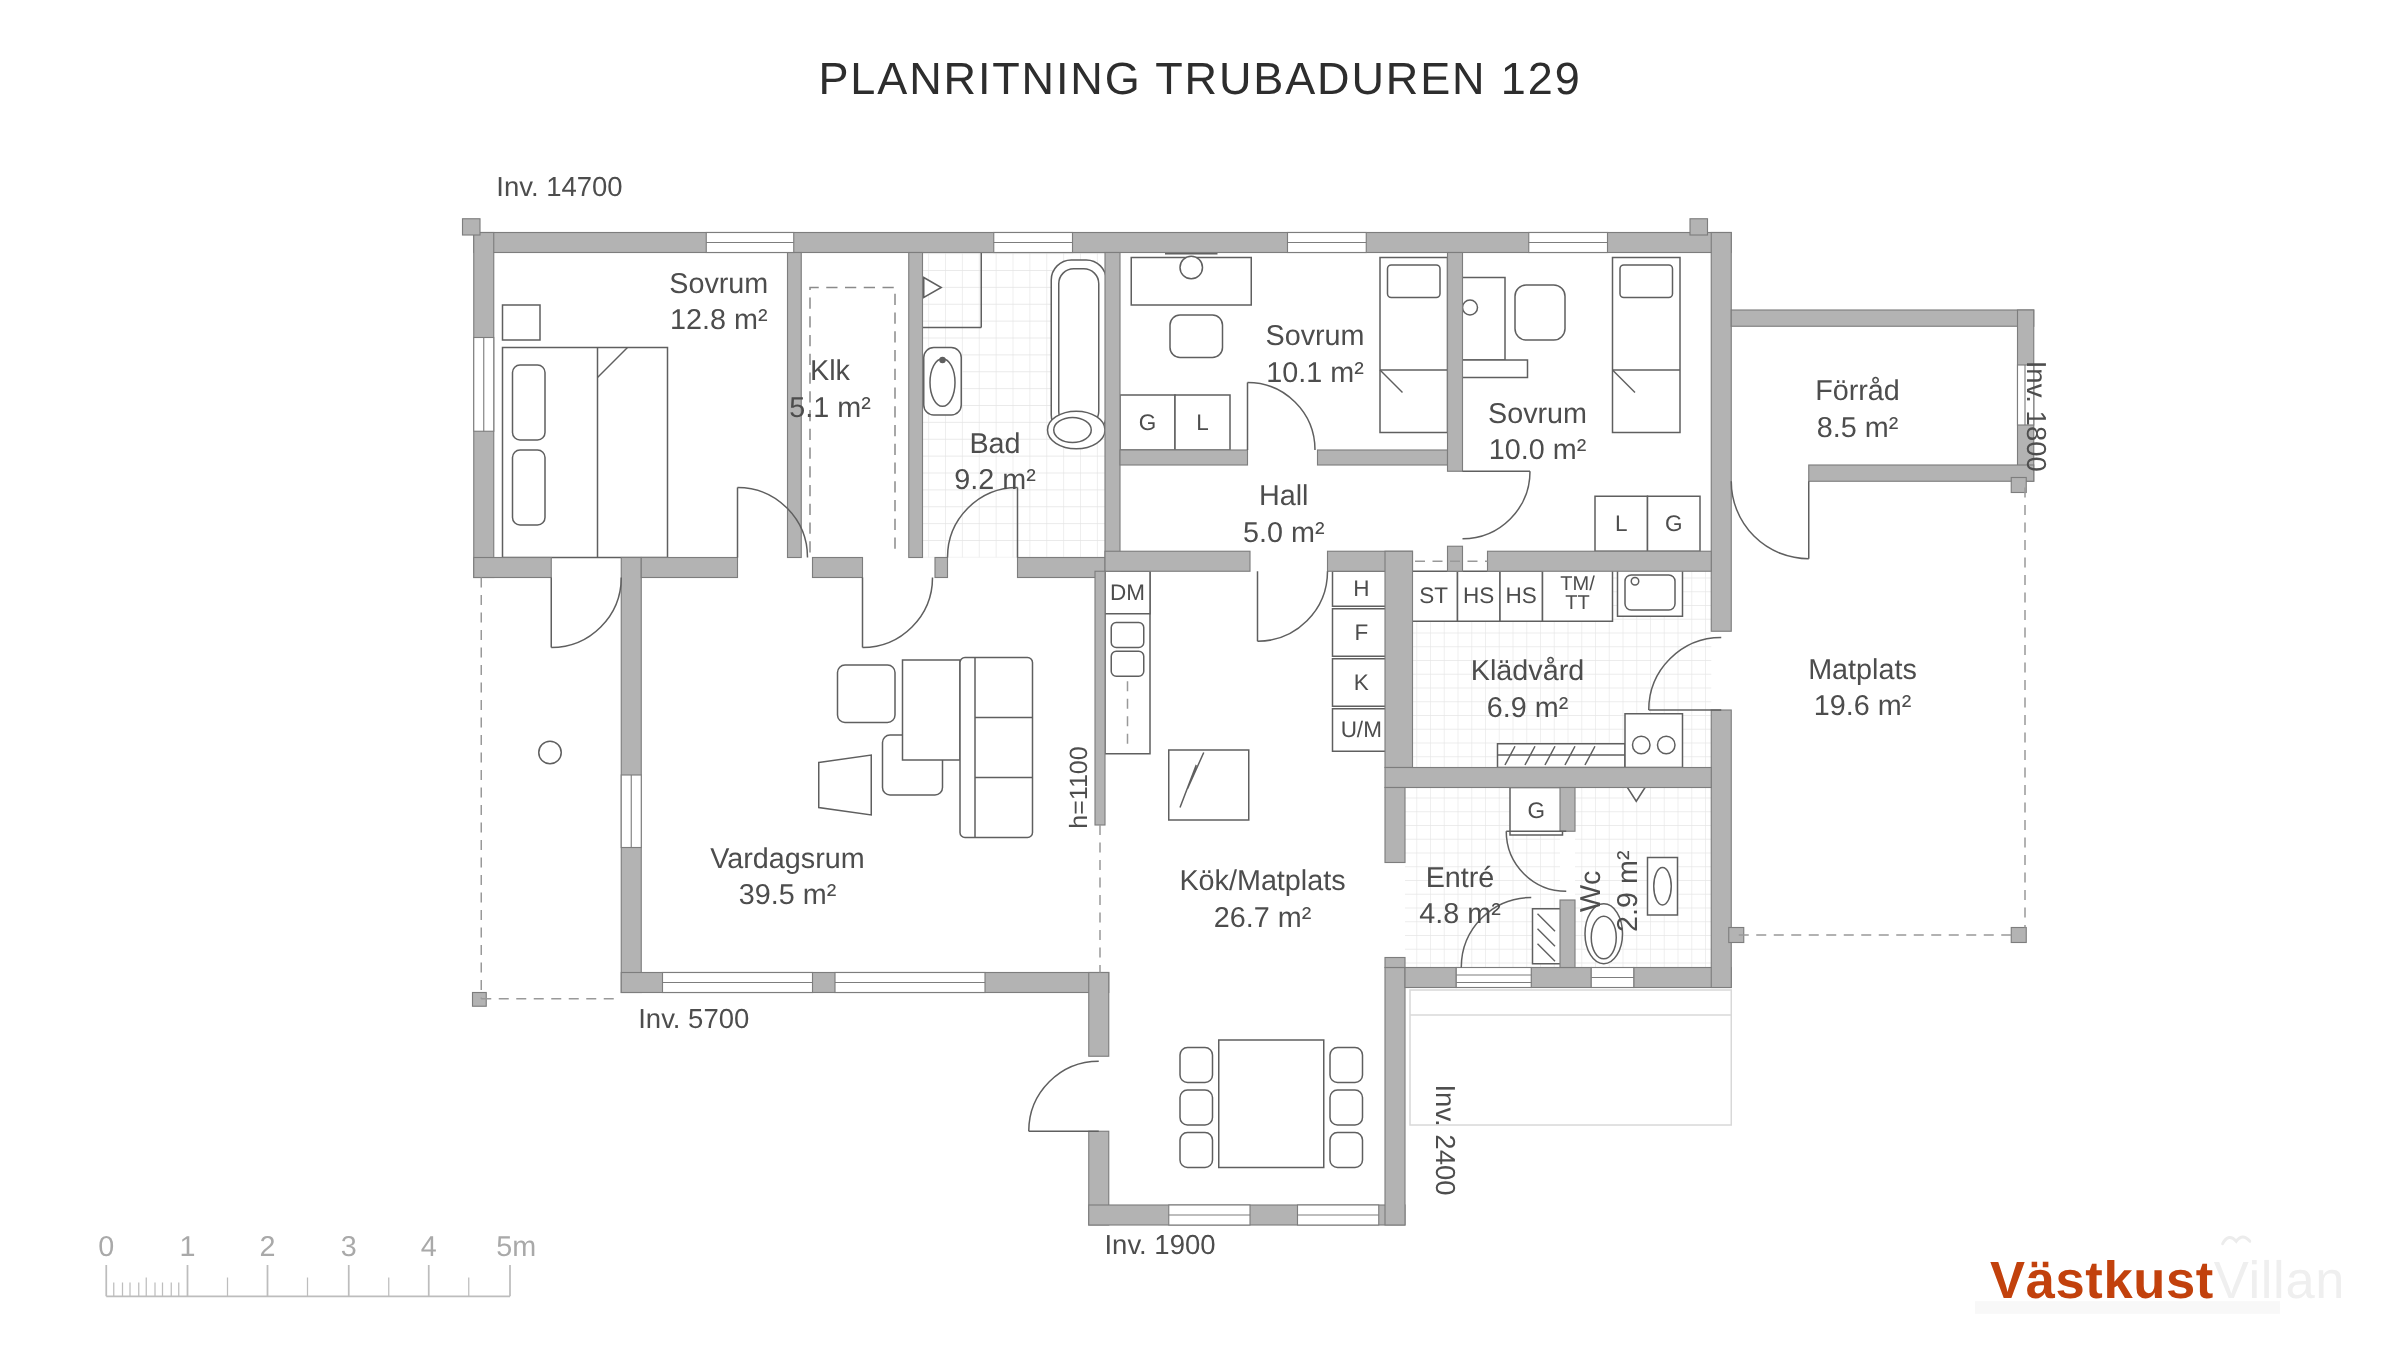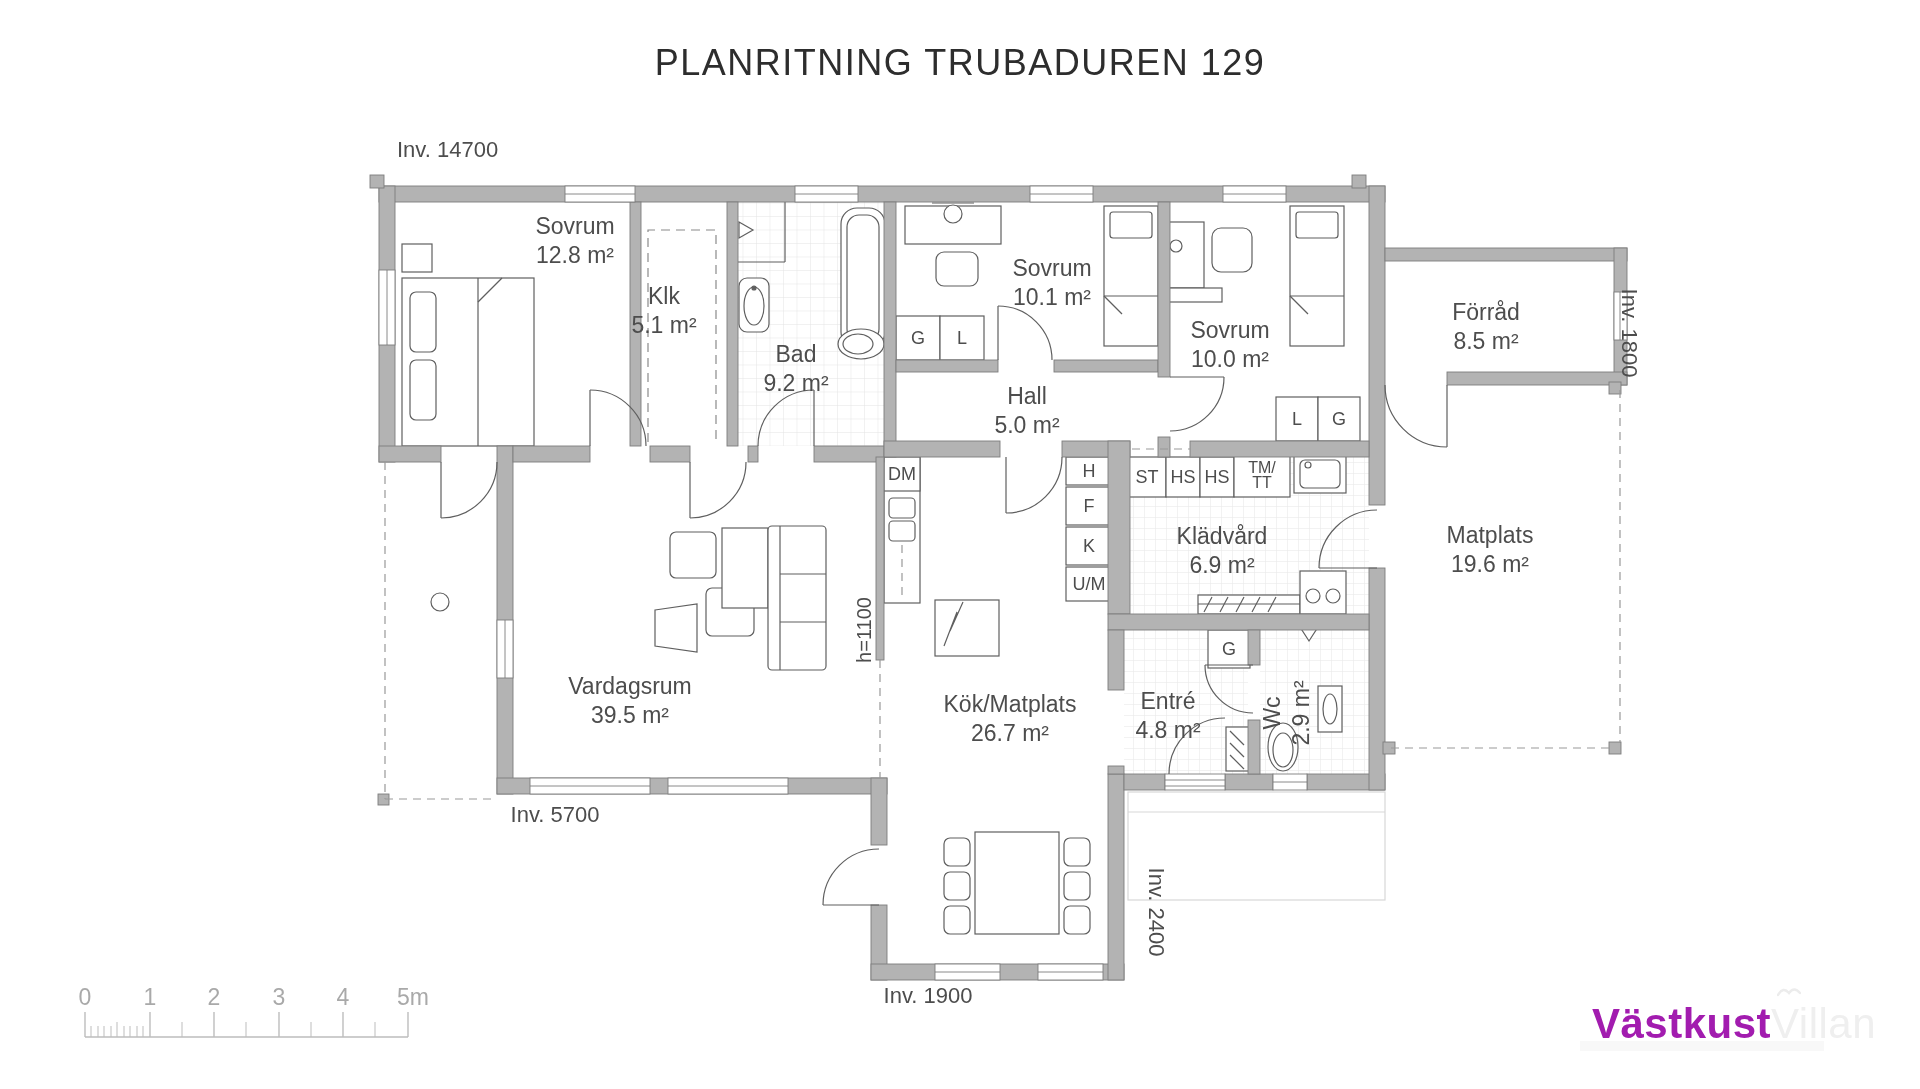--- a/index.html
+++ b/index.html
@@ -12,21 +12,21 @@
          font-size:36px;letter-spacing:1.5px;color:#2d2d2d;font-weight:400;}
   .room{font-size:23px;}
   .dim{font-size:22px;}
   .dim-topleft{transform:none;text-align:left;}
   .small{font-size:18px;}
   .tiny{font-size:16px;line-height:0.95;}
   .rot90{transform:translate(-50%,-50%) rotate(90deg);}
   .rotm90{transform:translate(-50%,-50%) rotate(-90deg);}
   .scale-num{font-size:23px;color:#a9a9a9;}
   .logo{position:absolute;left:1592px;top:1000px;font-size:42px;letter-spacing:0.5px;white-space:nowrap;}
-  .logo .b{font-weight:700;color:#a21caf;}
+  .logo .b{font-weight:700;color:#c2410c;}
   .logo .l{font-weight:400;color:#efefef;}
   .logo-bar{position:absolute;left:1580px;top:1041px;width:244px;height:10px;background:#f8f8f8;}
   .bird{position:absolute;left:1777px;top:984px;}
 </style>
 </head>
 <body>
 
 <div class="page">
 
   <div class="title">PLANRITNING TRUBADUREN 129</div>

